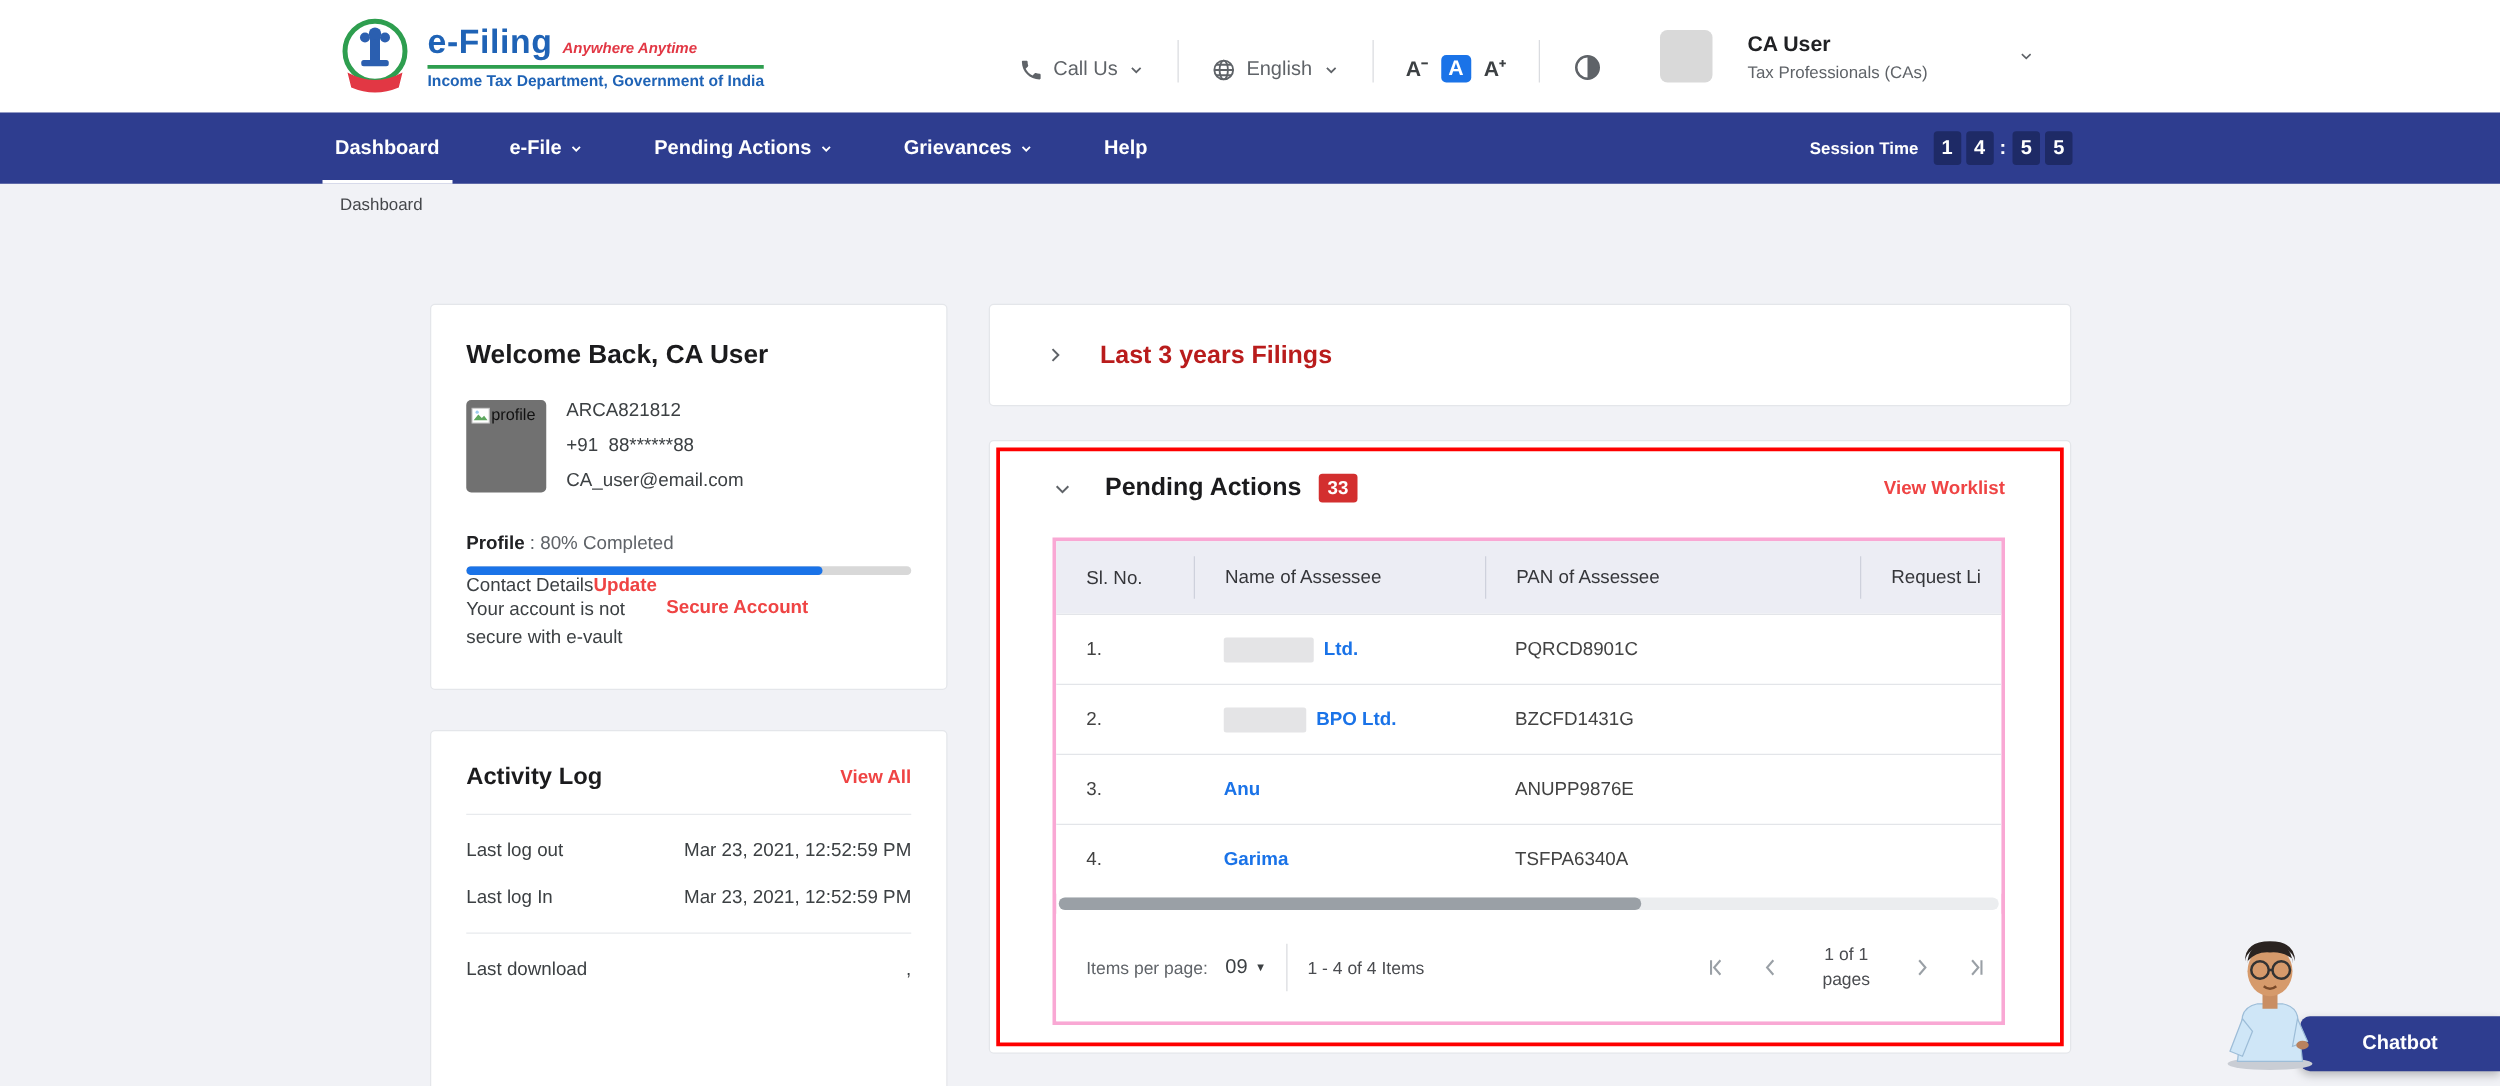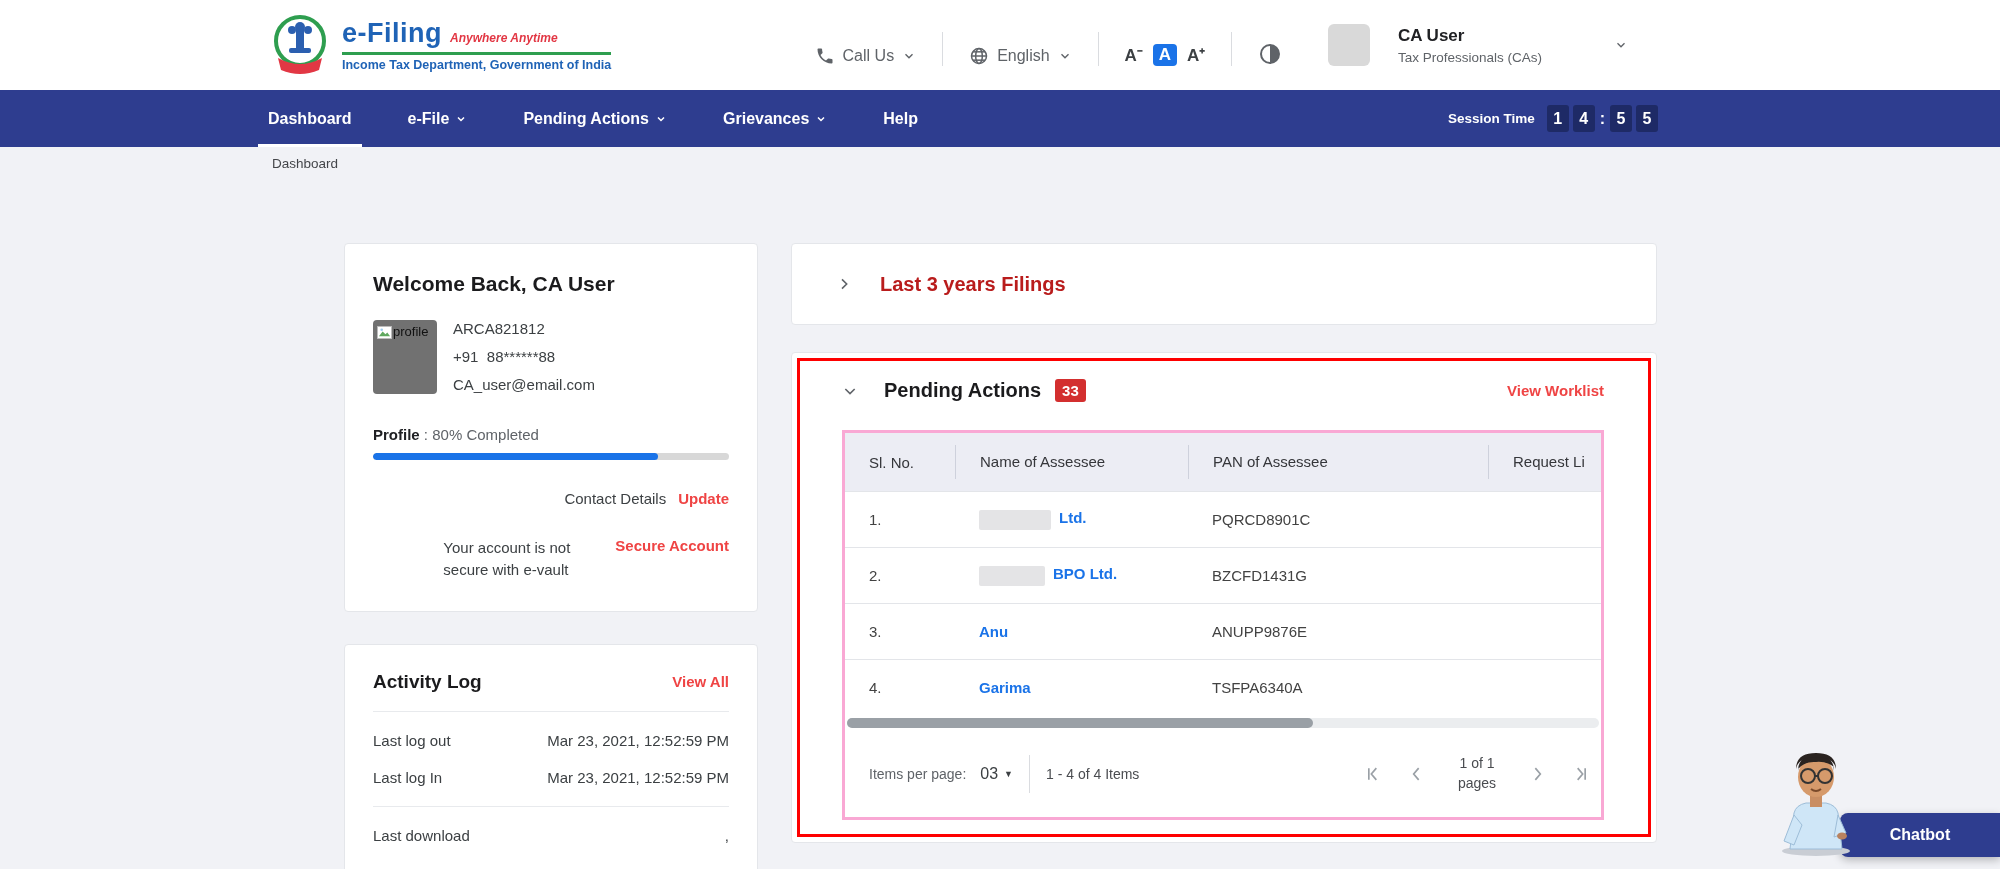--- a/index.html
+++ b/index.html
@@ -58,21 +58,21 @@
   .profile-photo { width:64px; height:74px; border-radius:4px; background:#717171; padding:4px; display:flex; align-items:flex-start; }
   .broken-img { width:15px; height:13px; flex:none; margin-top:2px; }
   .profile-alt { font-size:13px; color:#111; margin-left:1px; }
   .profile-info { margin-left:16px; font-size:15px; color:#3c4043; }
   .profile-info .pid { color:#3c4043; }
   .profile-info div { margin-bottom:11px; }
   .progress-label { margin-top:22px; font-size:15px; color:#5f6368; }
   .progress-label b { color:#202124; }
   .progress-track { margin-top:10px; height:7px; border-radius:4px; background:#d8d8d8; overflow:hidden; }
   .progress-fill { height:100%; background:#1a73e8; border-radius:4px; }
-  .kv-row { display:flex; justify-content:flex-end; margin-top:30px; font-size:15px; color:#3c4043;gap:12px; }
+  .kv-row { display:flex; justify-content:flex-start; font-size:15px; color:#3c4043; }
   .link { color:#ef4444; font-weight:700; text-decoration:none; cursor:pointer; }
   .secure-text { width:160px; line-height:1.45; }
 
   
   .activity-card { margin-top:32px; padding:26px 28px; height:300px; }
   .act-head { display:flex; justify-content:space-between; align-items:center; }
   .act-title { font-size:19px; font-weight:700; color:#1b1b1d; }
   .act-hr { border:none; border-top:1px solid #e8eaed; margin:18px 0; }
   .act-row { display:flex; justify-content:space-between; font-size:15px; color:#3c4043; margin:20px 0; }
 
@@ -346,21 +346,21 @@
             <div></div>
           </div>
 
           <div class="hscroll">
             <div class="hthumb"></div>
           </div>
 
           <div class="tfoot">
             <span>Items per page:</span>
             <span class="ipp-size">
-              <span>03</span>
+              <span>09</span>
               <span class="ipp-caret">▼</span>
             </span>
             <span class="foot-sep"></span>
             <span class="range-text">1 - 4 of 4 Items</span>
             <div class="pager">
               <svg class="pager-btn" viewBox="0 0 24 24" fill="none" stroke="#9aa0a6" stroke-width="2">
                   <line x1="7" y1="5" x2="7" y2="19"></line>
                   <polyline points="16 5 10 12 16 19"></polyline>
                 </svg>
               <svg class="pager-btn" viewBox="0 0 24 24" fill="none" stroke="#9aa0a6" stroke-width="2">

